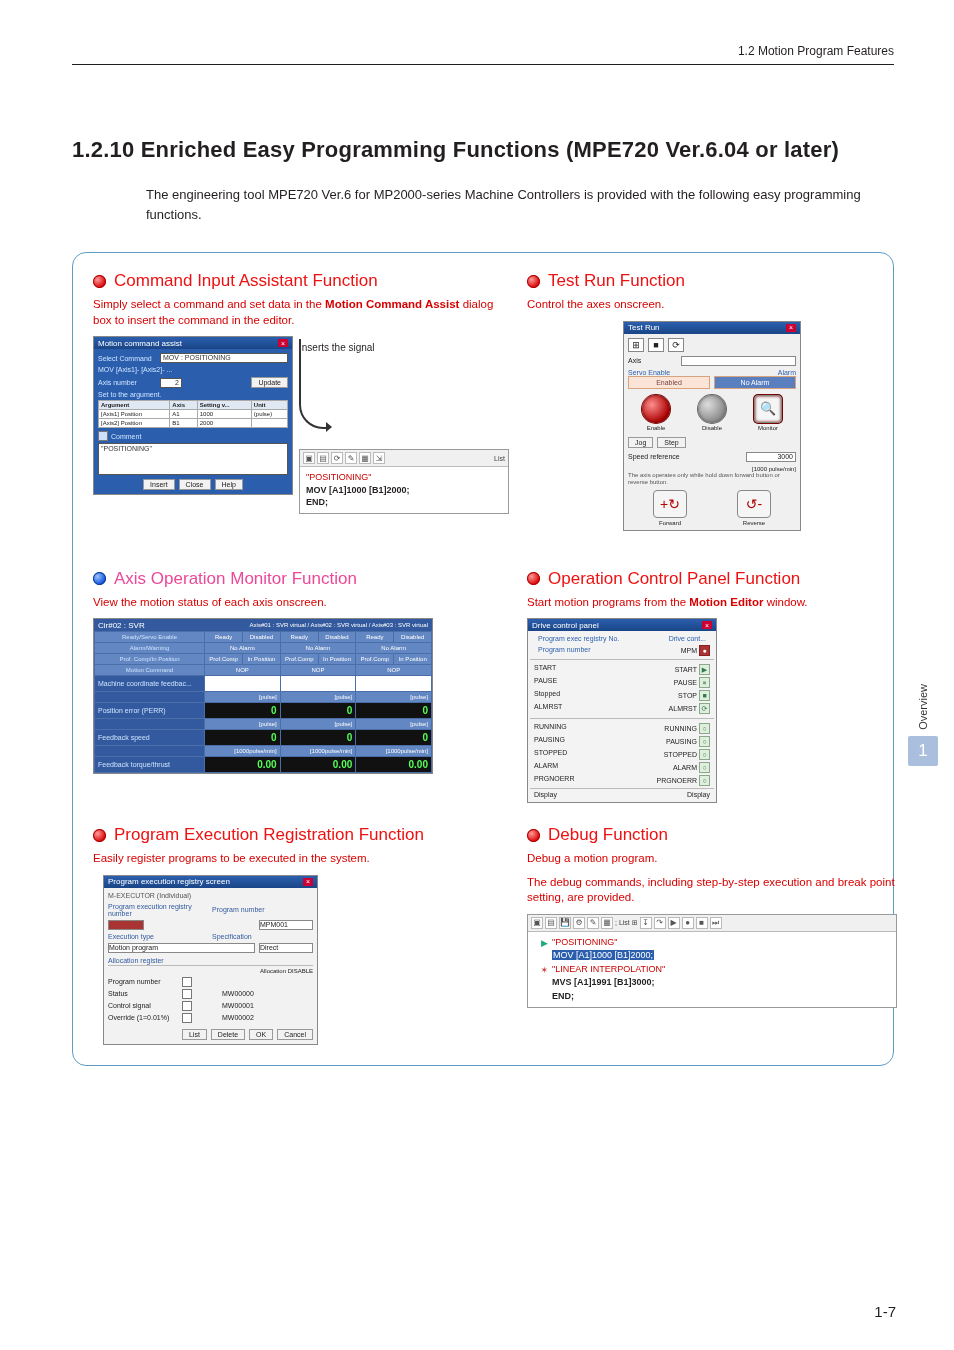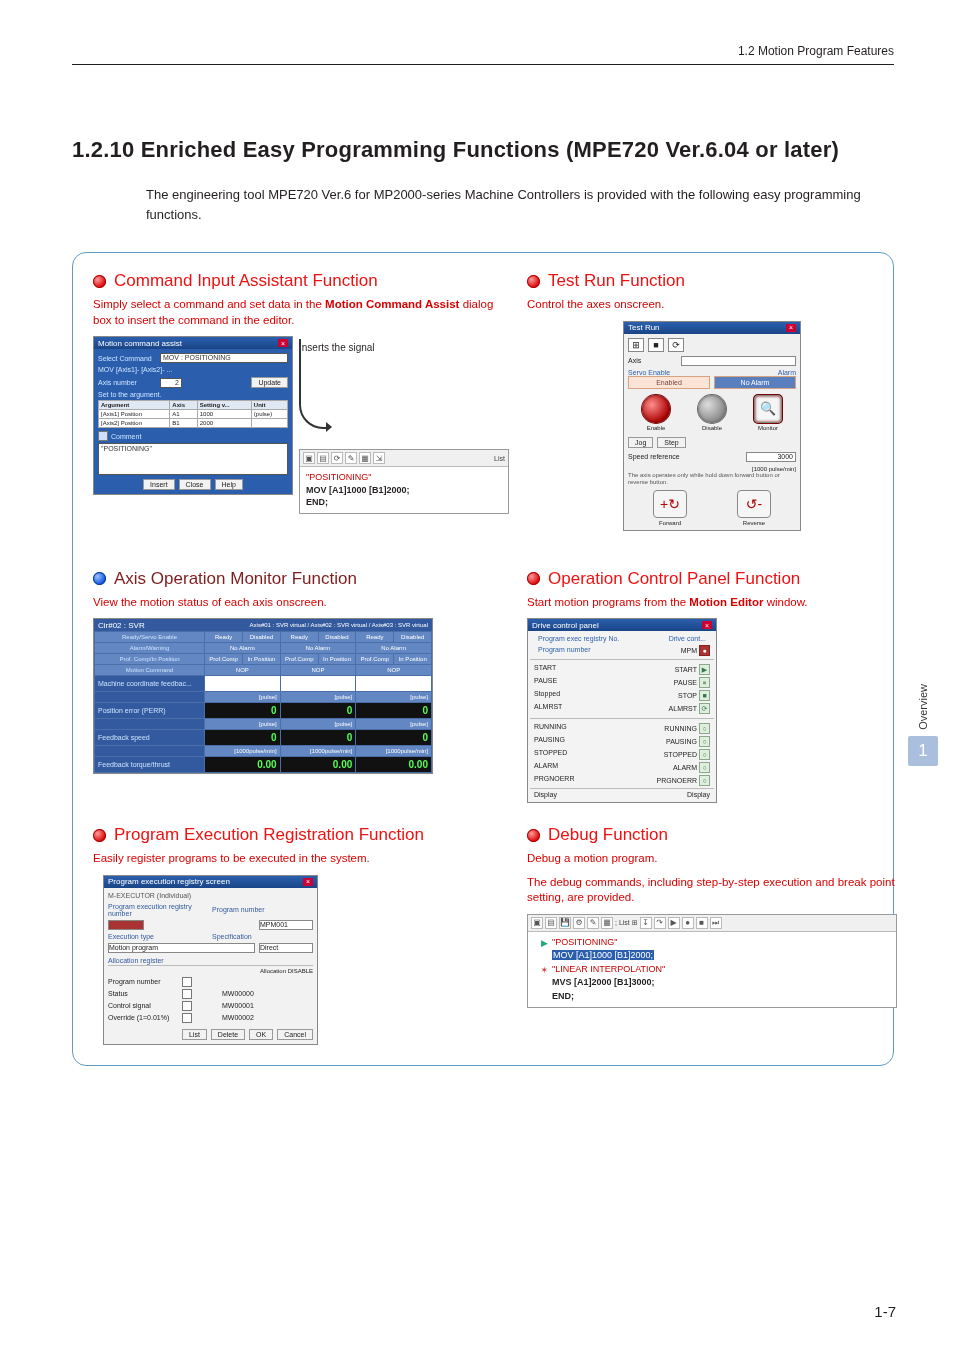--- a/index.html
+++ b/index.html
@@ -445,21 +445,21 @@
                 <div style="font-size:6px;margin-top:2px;">Reverse</div>
               </div>
             </div>
           </div>
         </div>
       </div>
 
       <div class="block">
         <div class="bullet-title blue" style="color:#e11;">
           <span class="dot blue"></span>
-          <span style="color:#7f1d1d;">Axis Operation Monitor Function</span>
+          <span style="color:#ec4899;">Axis Operation Monitor Function</span>
         </div>
         <div class="desc">View the motion status of each axis onscreen.</div>
 
         <div class="mock axismon">
           <div class="titlebar" style="background:#335a9e;">
             <span>Cir#02 : SVR</span>
             <span style="font-size:6px;">
               <span>Axis#01 : SVR virtual</span> / <span>Axis#02 : SVR virtual</span> / <span>Axis#03 : SVR virtual</span>
             </span>
           </div>
@@ -717,21 +717,21 @@
                 <span class="gutter arrow">▶</span>
               <div>
                 <div><span class="dbg-str">"POSITIONING"</span></div>
                 <div><span class="dbg-hl">MOV [A1]1000 [B1]2000;</span></div>
               </div>
             </div>
             <div class="dbg-line">
                 <span class="gutter stop">✶</span>
               <div>
                 <div><span class="dbg-str">"LINEAR INTERPOLATION"</span></div>
-                <div><b>MVS [A1]2000 [B1]3000;</b></div>
+                <div><b>MVS [A1]1991 [B1]3000;</b></div>
                 <div><b>END;</b></div>
               </div>
             </div>
           </div>
         </div>
       </div>
 
     </div>
   </div>
 </div>

